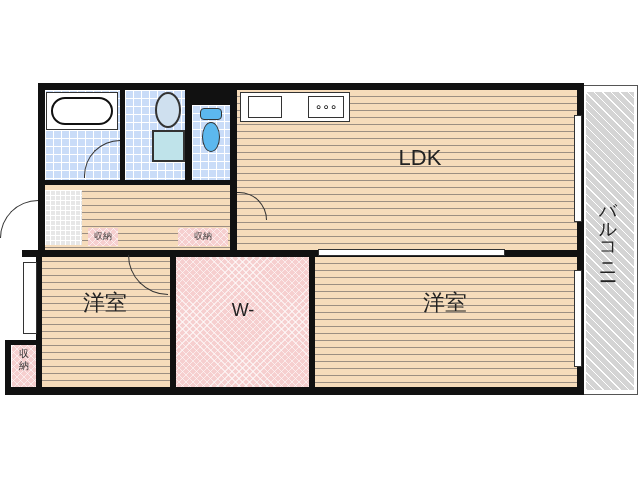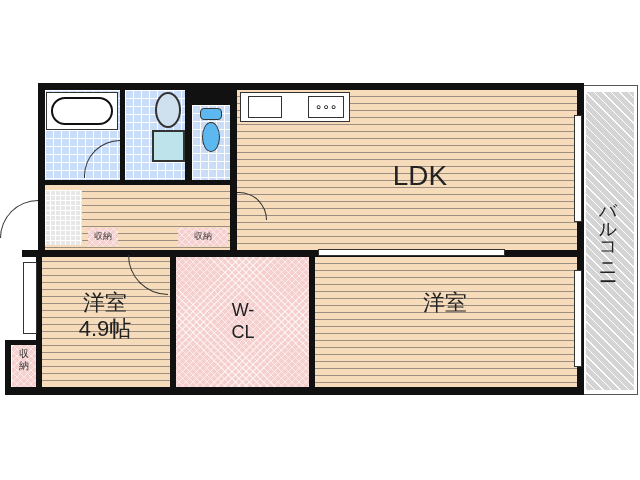--- a/index.html
+++ b/index.html
@@ -19,21 +19,21 @@
 <body>
 
 <div class="abs" style="left:0;top:0;width:640px;height:480px;">
 
   <div class="abs floor" style="left:237px;top:90px;width:340px;height:160px;"></div>
 
   <div class="abs" style="left:240px;top:92px;width:110px;height:30px;background:#fff;border:1px solid #333;"></div>
   <div class="abs" style="left:248px;top:96px;width:34px;height:22px;border:1px solid #333;background:#fff;"></div>
   <div class="abs" style="left:308px;top:96px;width:36px;height:22px;border:1px solid #333;background:#fff;font-size:12px;line-height:20px;text-align:center;">∘∘∘</div>
 
-  <div class="label" style="left:370px;top:159px;width:100px;font-size:28px;">
+  <div class="label" style="left:370px;top:145px;width:100px;font-size:22px;">
     <div>LDK</div>
   </div>
 
   <div class="abs tile" style="left:45px;top:90px;width:75px;height:90px;"></div>
   <div class="abs" style="left:46px;top:92px;width:72px;height:38px;background:#fff;border:1px solid #333;">
       <div style="position:absolute;left:4px;top:4px;width:62px;height:28px;border:2px solid #111;border-radius:14px;box-sizing:border-box;"></div>
     </div>
   <div class="abs tile" style="left:125px;top:90px;width:60px;height:90px;"></div>
   <div class="abs" style="left:155px;top:92px;width:26px;height:36px;border:2px solid #333;border-radius:50%;background:#cfe0ef;"></div>
   <div class="abs" style="left:152px;top:130px;width:33px;height:32px;border:2px solid #333;background:#bfe3ea;"></div>
@@ -47,32 +47,30 @@
   <div class="abs floor" style="left:45px;top:185px;width:190px;height:65px;"></div>
   <div class="abs grey-grid" style="left:45px;top:190px;width:37px;height:55px;"></div>
   <div class="abs pink" style="left:88px;top:228px;width:30px;height:18px;"></div>
   <div class="label small" style="left:88px;top:231px;width:30px;">収納</div>
   <div class="abs pink" style="left:178px;top:228px;width:50px;height:18px;"></div>
   <div class="label small" style="left:178px;top:231px;width:50px;">収納</div>
 
   <div class="abs floor" style="left:42px;top:255px;width:128px;height:133px;"></div>
   <div class="label" style="left:50px;top:290px;width:110px;font-size:22px;">
     <div>洋室</div>
-    <div>4.9帖</div>
   </div>
   <div class="abs pink" style="left:12px;top:345px;width:24px;height:42px;"></div>
   <div class="label small" style="left:12px;top:348px;width:24px;font-size:10px;">
     <div>収</div>
     <div>納</div>
   </div>
 
   <div class="abs pink" style="left:176px;top:257px;width:133px;height:130px;"></div>
   <div class="label" style="left:200px;top:300px;width:86px;font-size:18px;">
     <div>W-</div>
-    <div>CL</div>
   </div>
 
   <div class="abs floor" style="left:315px;top:257px;width:262px;height:130px;"></div>
   <div class="label" style="left:390px;top:290px;width:110px;font-size:22px;">
     <div>洋室</div>
   </div>
 
   <div class="abs" style="left:583px;top:85px;width:55px;height:310px;border:1px solid #555;background:#fff;"></div>
   <div class="abs balcony" style="left:586px;top:92px;width:48px;height:298px;"></div>
   <div class="label" style="left:598px;top:190px;width:20px;font-size:18px;writing-mode:vertical-rl;white-space:nowrap;">バルコニー</div>

